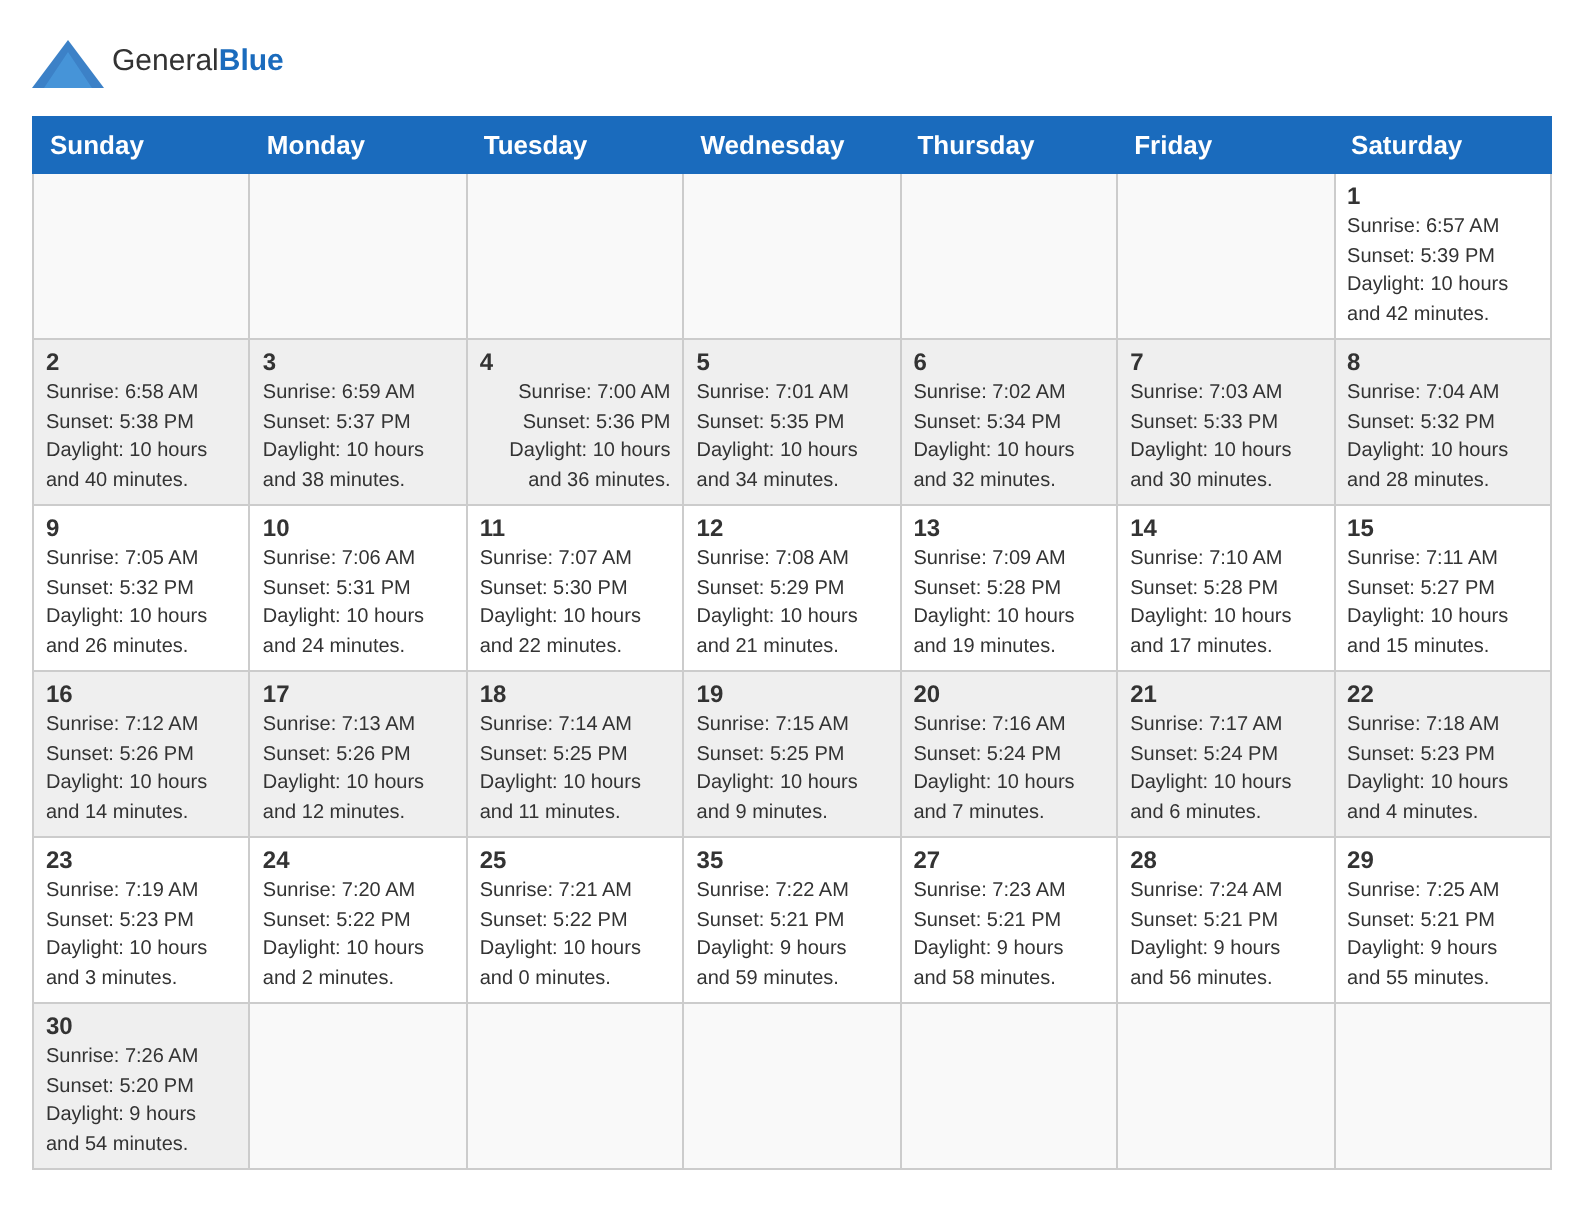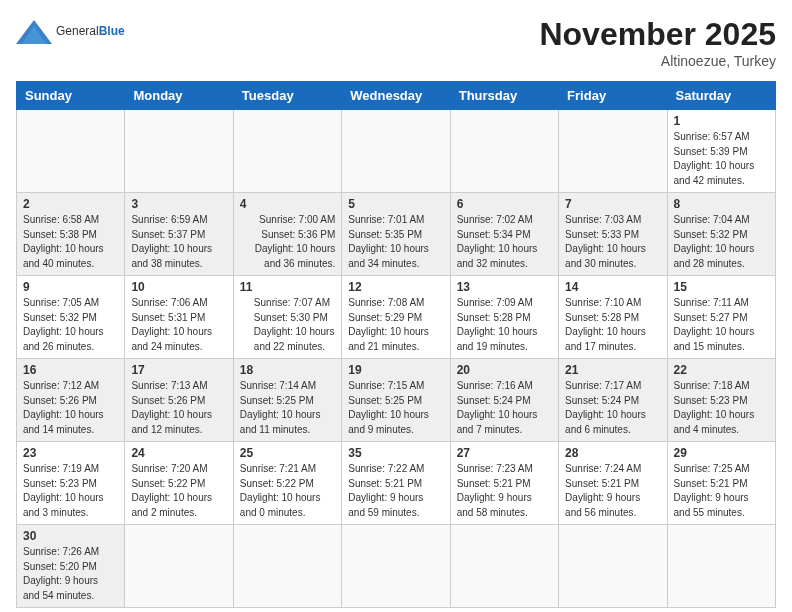--- a/index.html
+++ b/index.html
@@ -92,28 +92,24 @@
 <body>
 
 <div class="header-area">
   <div class="logo">
     <svg class="logo-icon" viewBox="0 0 36 30" xmlns="http://www.w3.org/2000/svg">
 
       <polygon points="0,28 18,4 36,28" fill="#1a6bbd" opacity="0.85"></polygon>
       <polygon points="6,28 18,10 30,28" fill="#4a9de0" opacity="0.7"></polygon>
     </svg>
     <div>
-      <div style="font-size:12px; line-height:1.2;">
+      <div style="font-size:15px; line-height:1.2;">
         <span class="logo-general">General</span><span class="logo-blue">Blue</span>
       </div>
     </div>
-  </div>
-  <div class="title-area">
-    <div class="month-title">November 2025</div>
-    <div class="location">Altinoezue, Turkey</div>
   </div>
 </div>
 
 <table class="calendar">
   <thead>
     <tr>
     <th>Sunday</th>
         <th>Monday</th>
         <th>Tuesday</th>
         <th>Wednesday</th>
@@ -199,21 +195,21 @@
         </td>
         <td>
           <span class="day-number">10</span>
           <div class="day-info" style="white-space: pre-line;">Sunrise: 7:06 AM
 Sunset: 5:31 PM
 Daylight: 10 hours
 and 24 minutes.</div>
         </td>
         <td>
           <span class="day-number">11</span>
-          <div class="day-info" style="white-space: pre-line; margin-left: 14px;">Sunrise: 7:07 AM
+          <div class="day-info" style="white-space: pre-line;">Sunrise: 7:07 AM
 Sunset: 5:30 PM
 Daylight: 10 hours
 and 22 minutes.</div>
         </td>
         <td>
           <span class="day-number">12</span>
           <div class="day-info" style="white-space: pre-line;">Sunrise: 7:08 AM
 Sunset: 5:29 PM
 Daylight: 10 hours
 and 21 minutes.</div>

